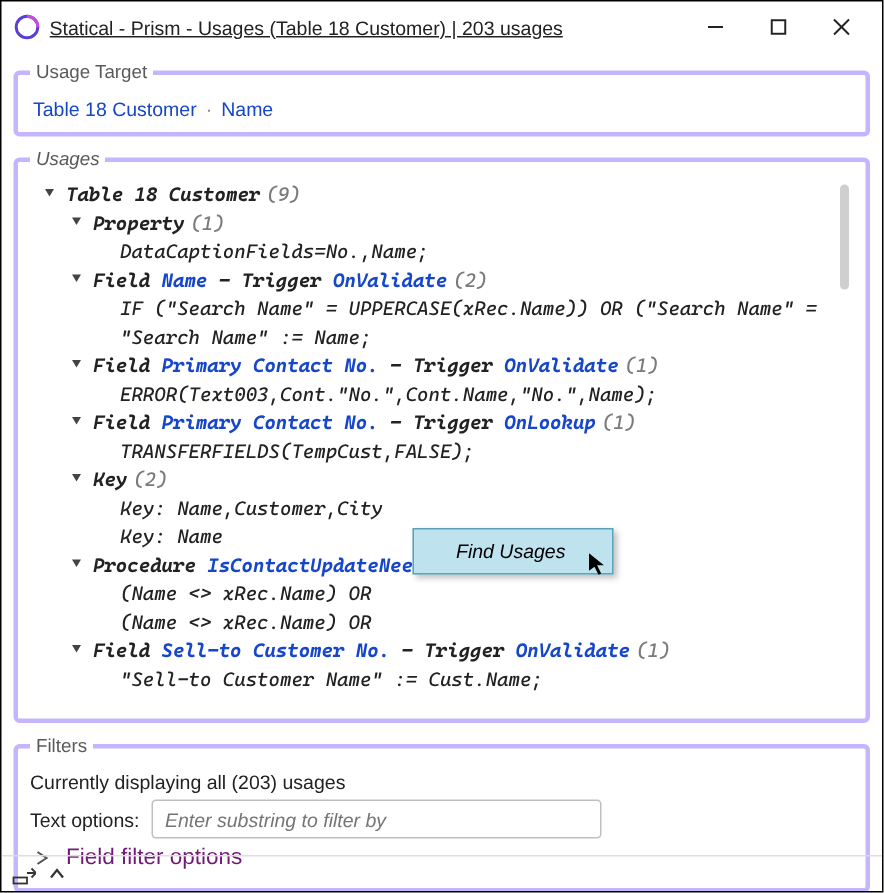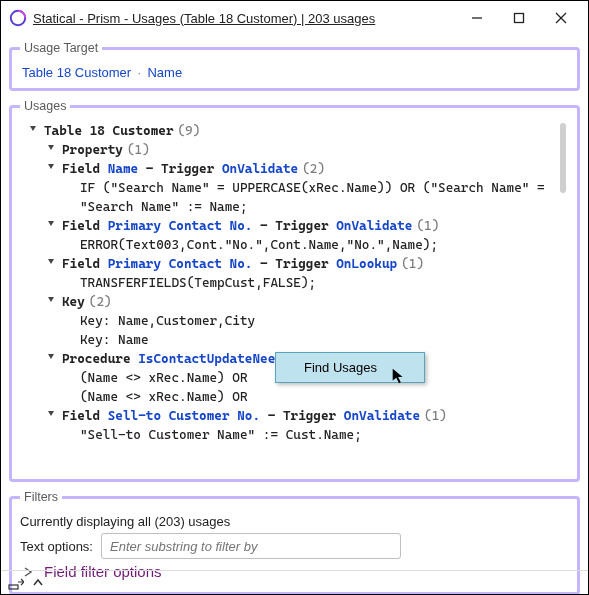--- a/index.html
+++ b/index.html
@@ -50,21 +50,21 @@
   .caret svg { display:block; }
   .pad { display:inline-block; flex:none; }
 
   .codeline { color:#222; }
 
   .ctxmenu {
     position:absolute; z-index:10;
     background:#bfe2ef; border:1px solid #5aa3b8;
     box-shadow:2px 2px 4px rgba(0,0,0,0.25);
     padding:5px 0;
-    width:150px;
+    width:134px;
   }
   .ctxmenu .item { padding:2px 12px 2px 28px; font-size:13px; color:#000; white-space:nowrap;}
   .cursor { position:absolute; z-index:20; width:18px; height:18px; }
 
   .filters-box { padding:4px 6px 8px 6px; }
   .filters-box .line { margin:4px 0; display:flex; align-items:center; gap:8px; }
   input.textfilter {
     flex:none; width:300px; height:26px;
     border:1px solid #bfbfbf; border-radius:3px;
     padding:2px 8px; font-size:13px; font-style:italic; color:#8a8a8a;
@@ -115,21 +115,21 @@
 
   <fieldset class="group">
     <legend>Usage Target</legend>
     <div class="target-line">
       <span>Table 18 Customer</span>
       <span class="target-sep">·</span>
       <span>Name</span>
     </div>
   </fieldset>
 
-  <fieldset class="group" style="padding-bottom:2px;">
+  <fieldset class="group" style="padding-bottom:2px;font-style:italic;">
     <legend>Usages</legend>
     <div class="usages-box">
       <div id="tree" class="usages-scroll">
           <div class="row">
             <span class="pad" style="width: 0px;"></span>
             <span class="caret">
               <svg width="10" height="10">
                 <path d="M2 3 L8 3 L5 8 Z" fill="#444"></path>
               </svg>
             </span>
@@ -138,20 +138,25 @@
           </div>
           <div class="row">
             <span class="pad" style="width: 18px;"></span>
             <span class="caret">
               <svg width="10" height="10">
                 <path d="M2 3 L8 3 L5 8 Z" fill="#444"></path>
               </svg>
             </span>
             <span class="nodelabel"><span class="b">Property</span></span>
             <span class="count"> (1)</span>
+          </div>
+          <div class="row">
+            <span class="pad" style="width: 36px;"></span>
+            <span class="pad" style="width: 14px;"></span>
+            <span class="codeline">DataCaptionFields=No.,Name;</span>
           </div>
           <div class="row">
             <span class="pad" style="width: 18px;"></span>
             <span class="caret">
               <svg width="10" height="10">
                 <path d="M2 3 L8 3 L5 8 Z" fill="#444"></path>
               </svg>
             </span>
             <span class="nodelabel"><span class="b">Field </span><span class="blue">Name</span><span class="b"> - Trigger </span><span class="blue">OnValidate</span></span>
             <span class="count"> (2)</span>

